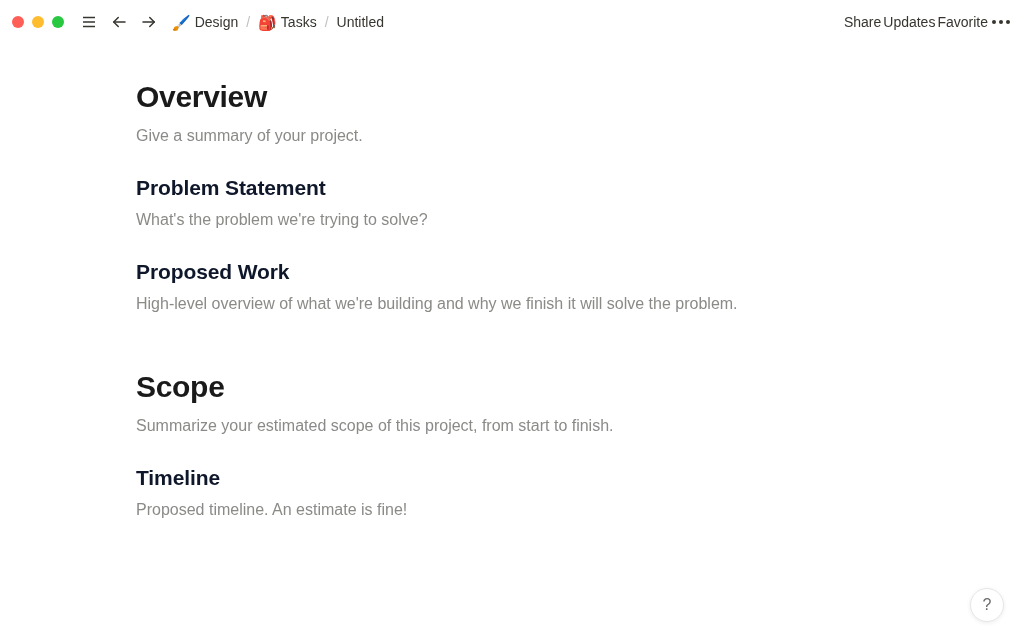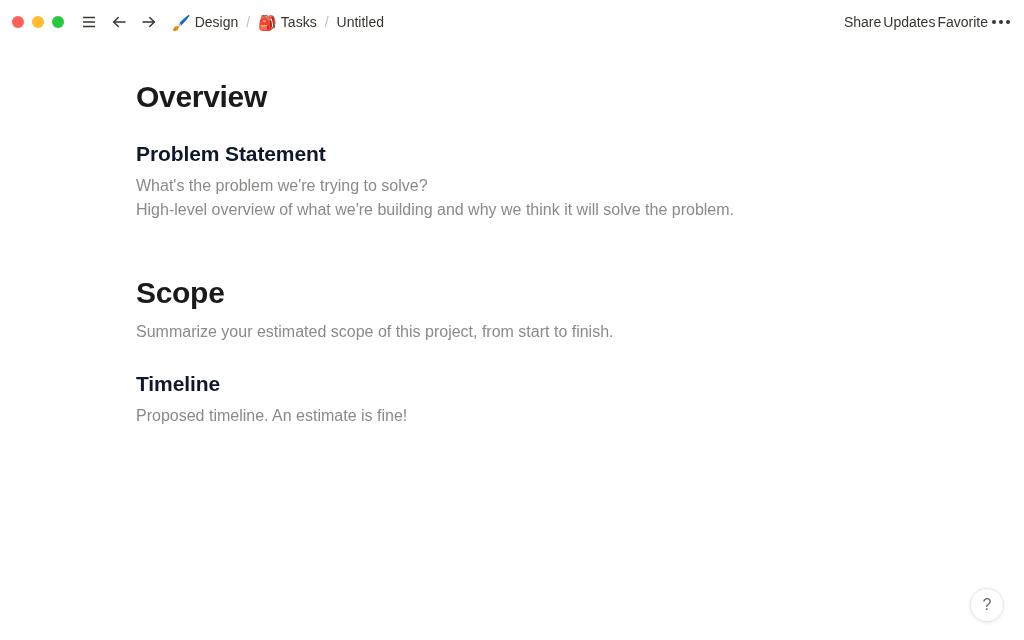--- a/index.html
+++ b/index.html
@@ -185,25 +185,27 @@
         <span></span>
         <span></span>
     </div>
   </div>
 </div>
 
 <div class="content">
   <div class="doc">
 
     <h1 class="heading">Overview</h1>
+    <p class="body">Give a summary of your project.</p>
 
     <h2 class="subheading">Problem Statement</h2>
     <p class="body">What's the problem we're trying to solve?</p>
 
-    <p class="body">High-level overview of what we're building and why we think it will solve the problem.</p>
+    <h2 class="subheading">Proposed Work</h2>
+    <p class="body">High-level overview of what we're building and why we finish it will solve the problem.</p>
 
     <div class="spacer-big"></div>
 
     <h1 class="heading">Scope</h1>
     <p class="body">Summarize your estimated scope of this project, from start to finish.</p>
 
 
     <h2 class="subheading">Timeline</h2>
     <p class="body">Proposed timeline. An estimate is fine!</p>
 

